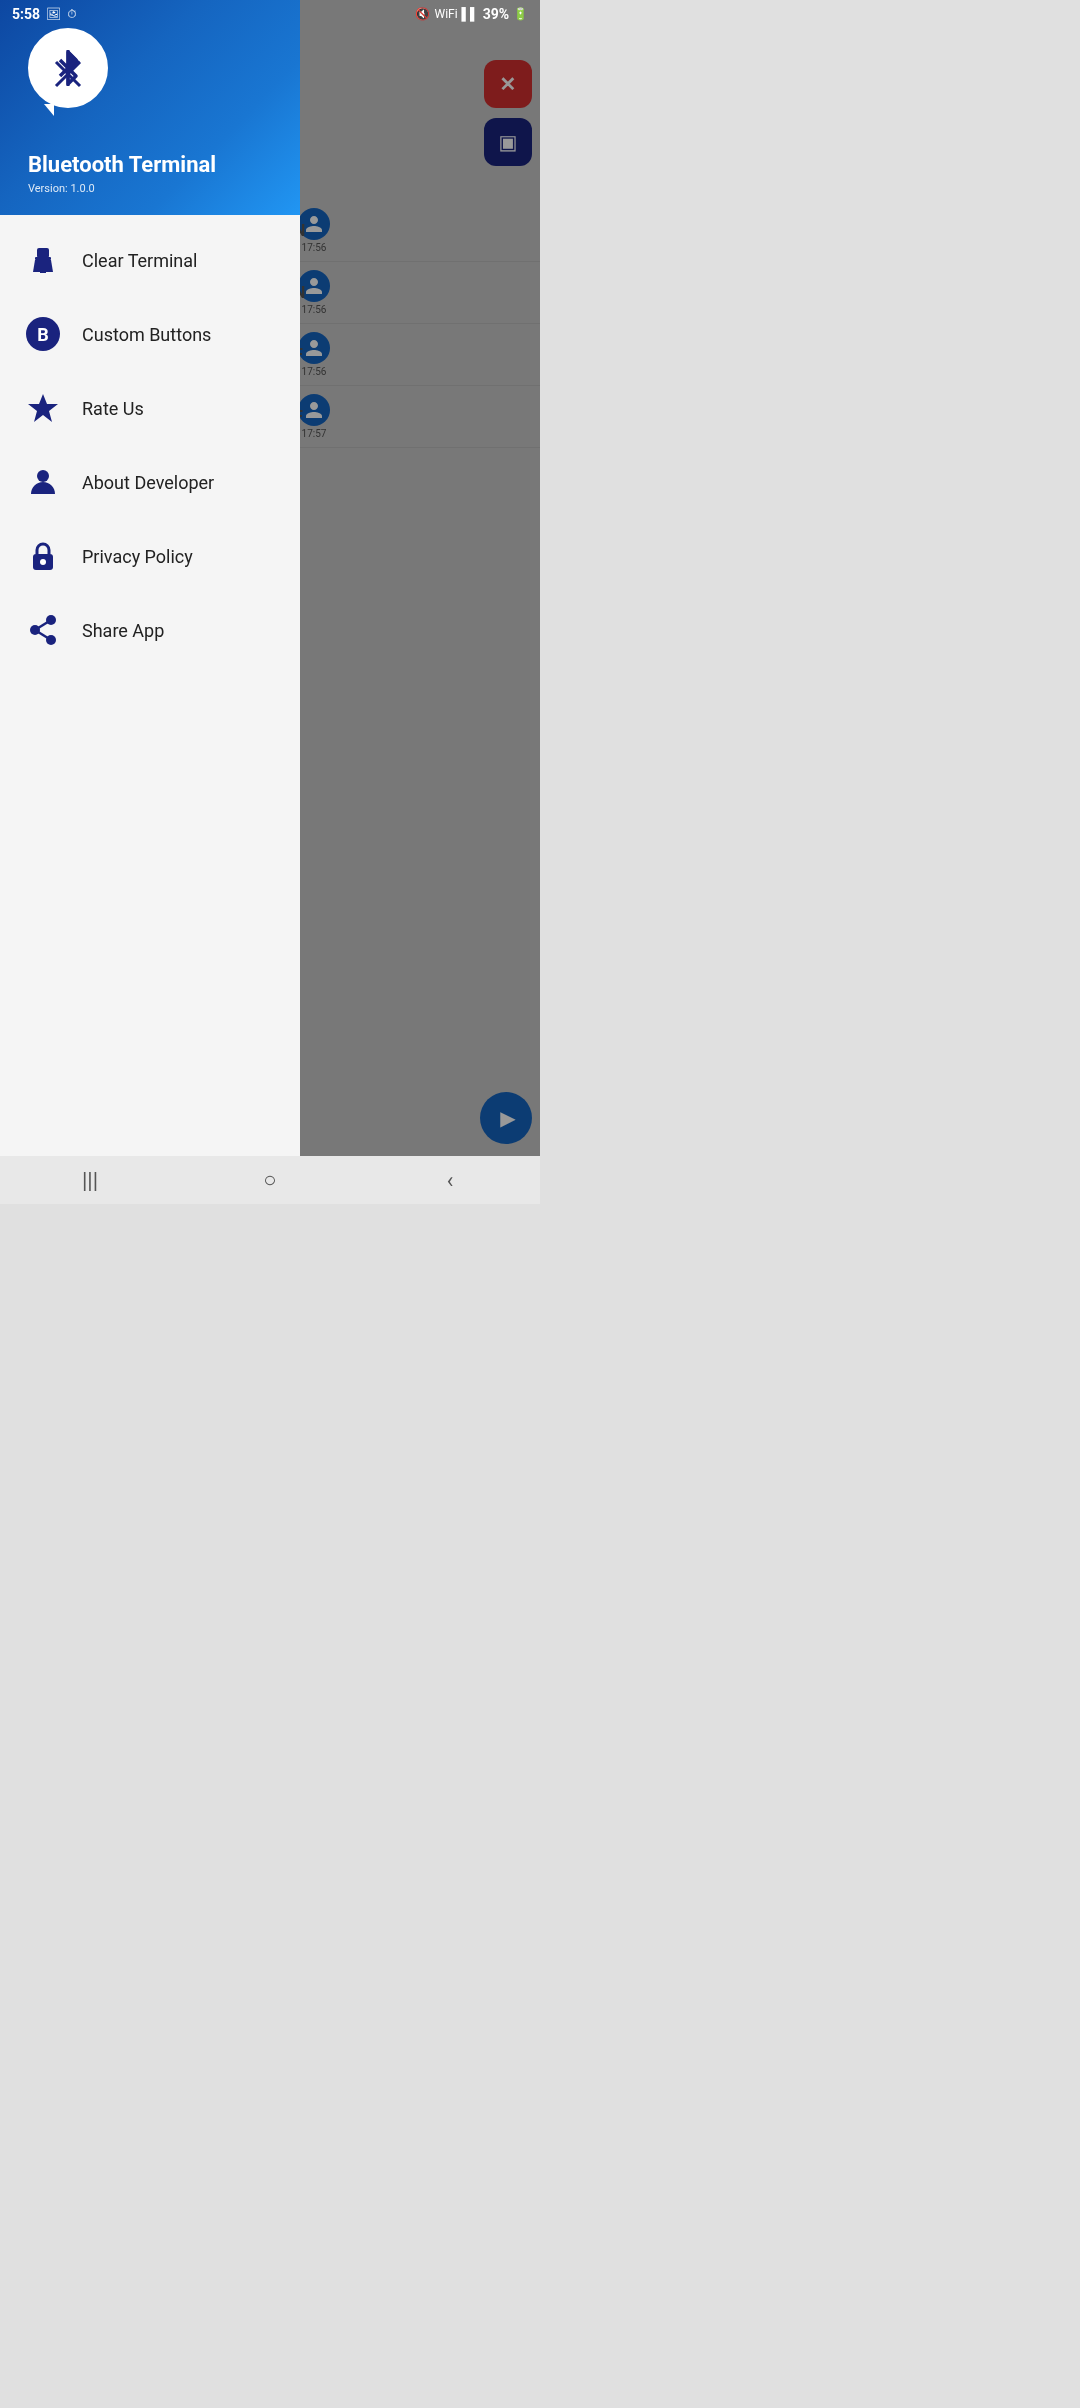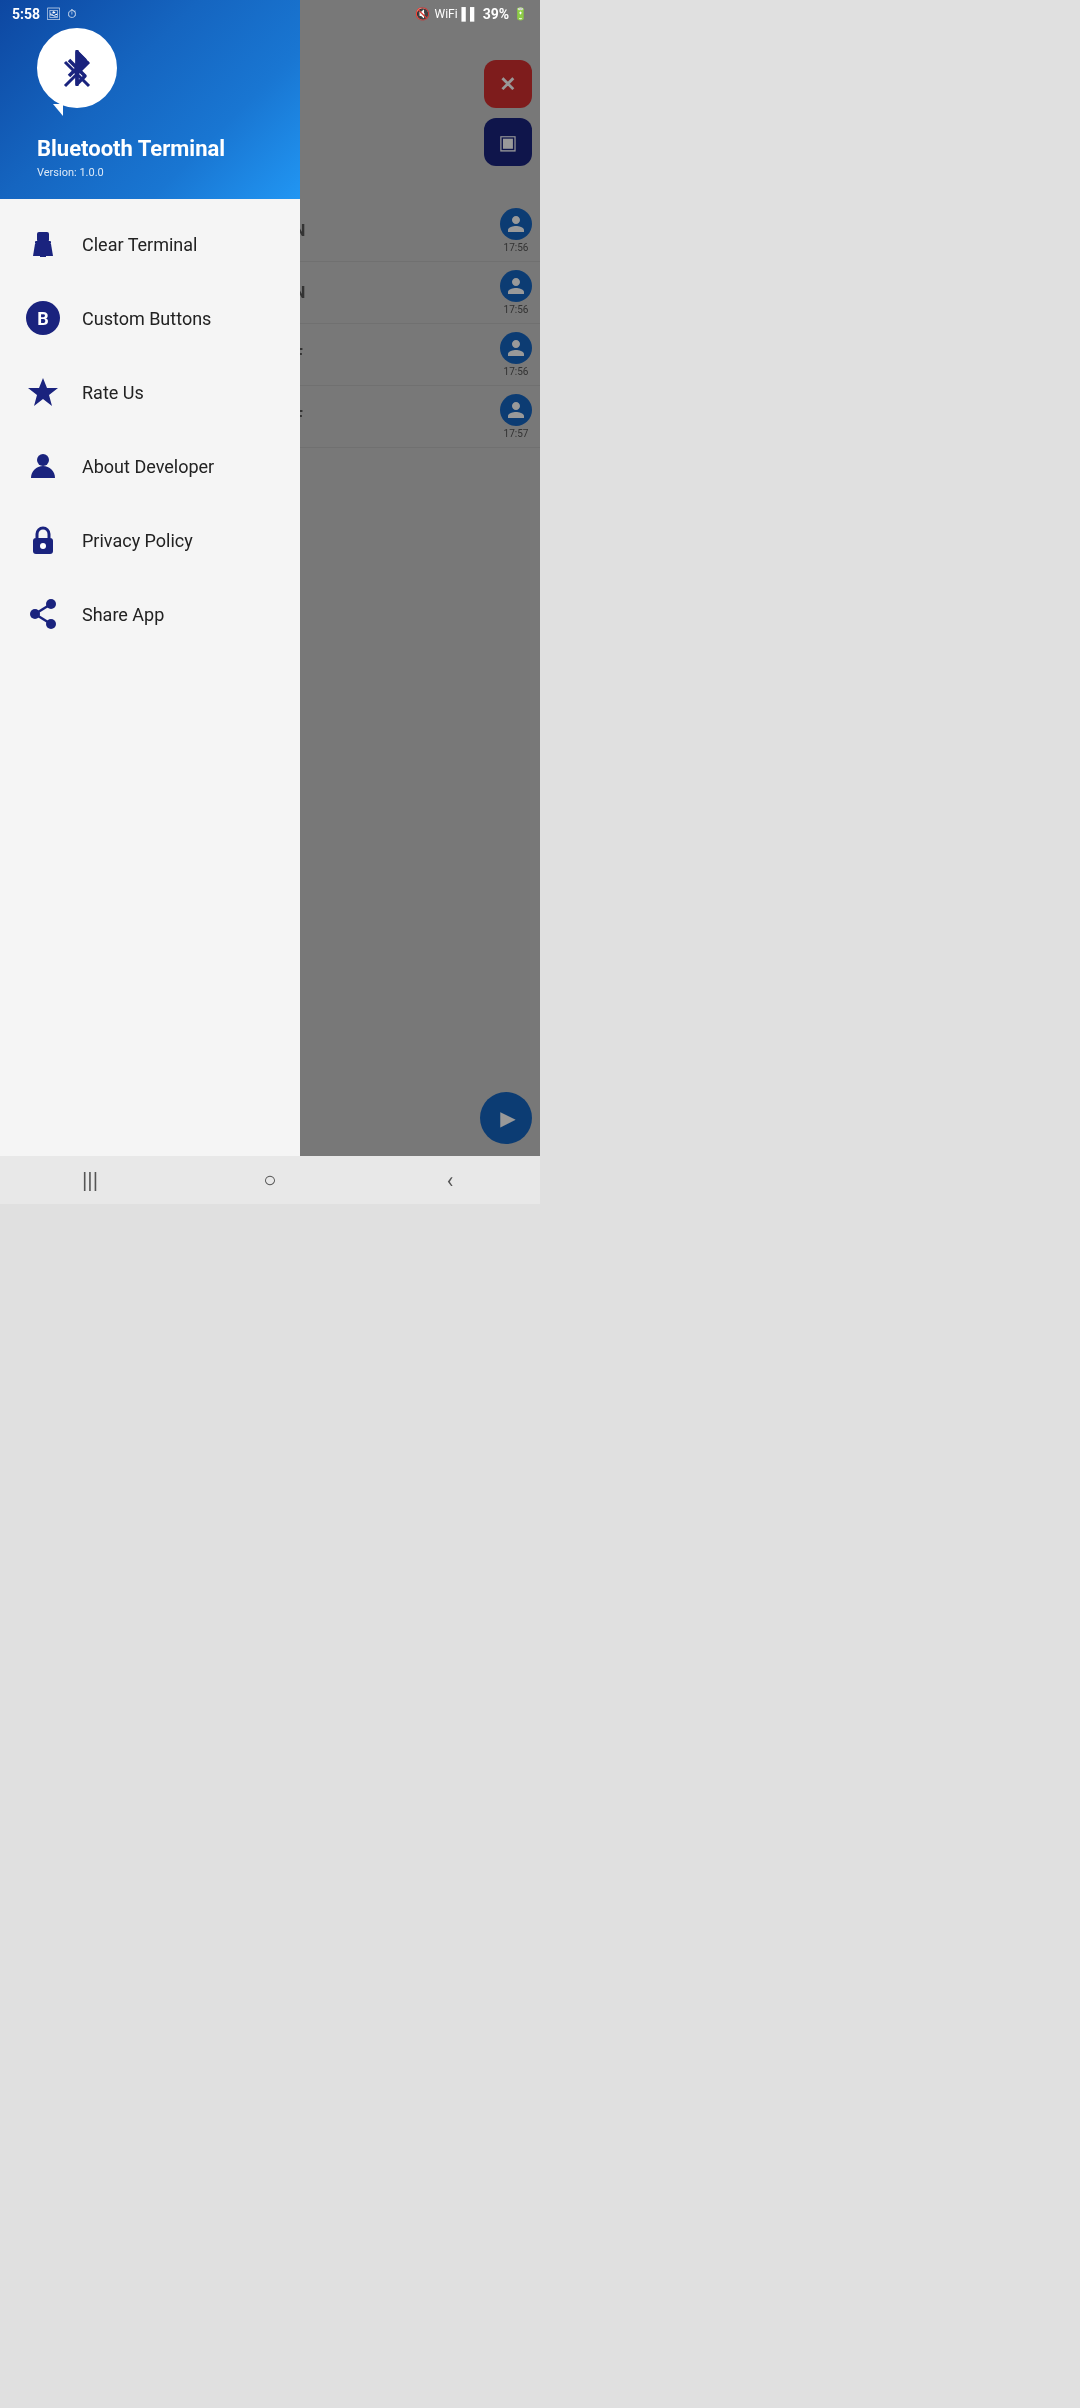--- a/index.html
+++ b/index.html
@@ -134,21 +134,20 @@
       left: 0;
       right: 0;
       display: flex;
       flex-direction: column;
       gap: 0;
     }
 
     .bg-msg-row {
       display: flex;
       align-items: center;
-      justify-content: flex-end;
       padding: 8px 8px;
       border-bottom: 1px solid #bbb;
     }
 
     .bg-msg-info {
       display: flex;
       flex-direction: column;
       align-items: center;
       gap: 2px;
     }
@@ -232,24 +231,24 @@
       bottom: 48px;
       background: #f5f5f5;
       z-index: 50;
       display: flex;
       flex-direction: column;
     }
 
     
     .drawer-header {
       background: linear-gradient(135deg, #0d47a1 0%, #1565c0 40%, #1976d2 70%, #2196f3 100%);
-      padding: 28px 20px 20px 37px;
+      padding: 28px 20px 20px 28px;
       display: flex;
       flex-direction: column;
-      gap: 12px;
+      gap: 28px;
     }
 
     .drawer-header-top {
       display: flex;
       align-items: flex-start;
       gap: 0;
     }
 
     .bt-logo {
       width: 80px;

